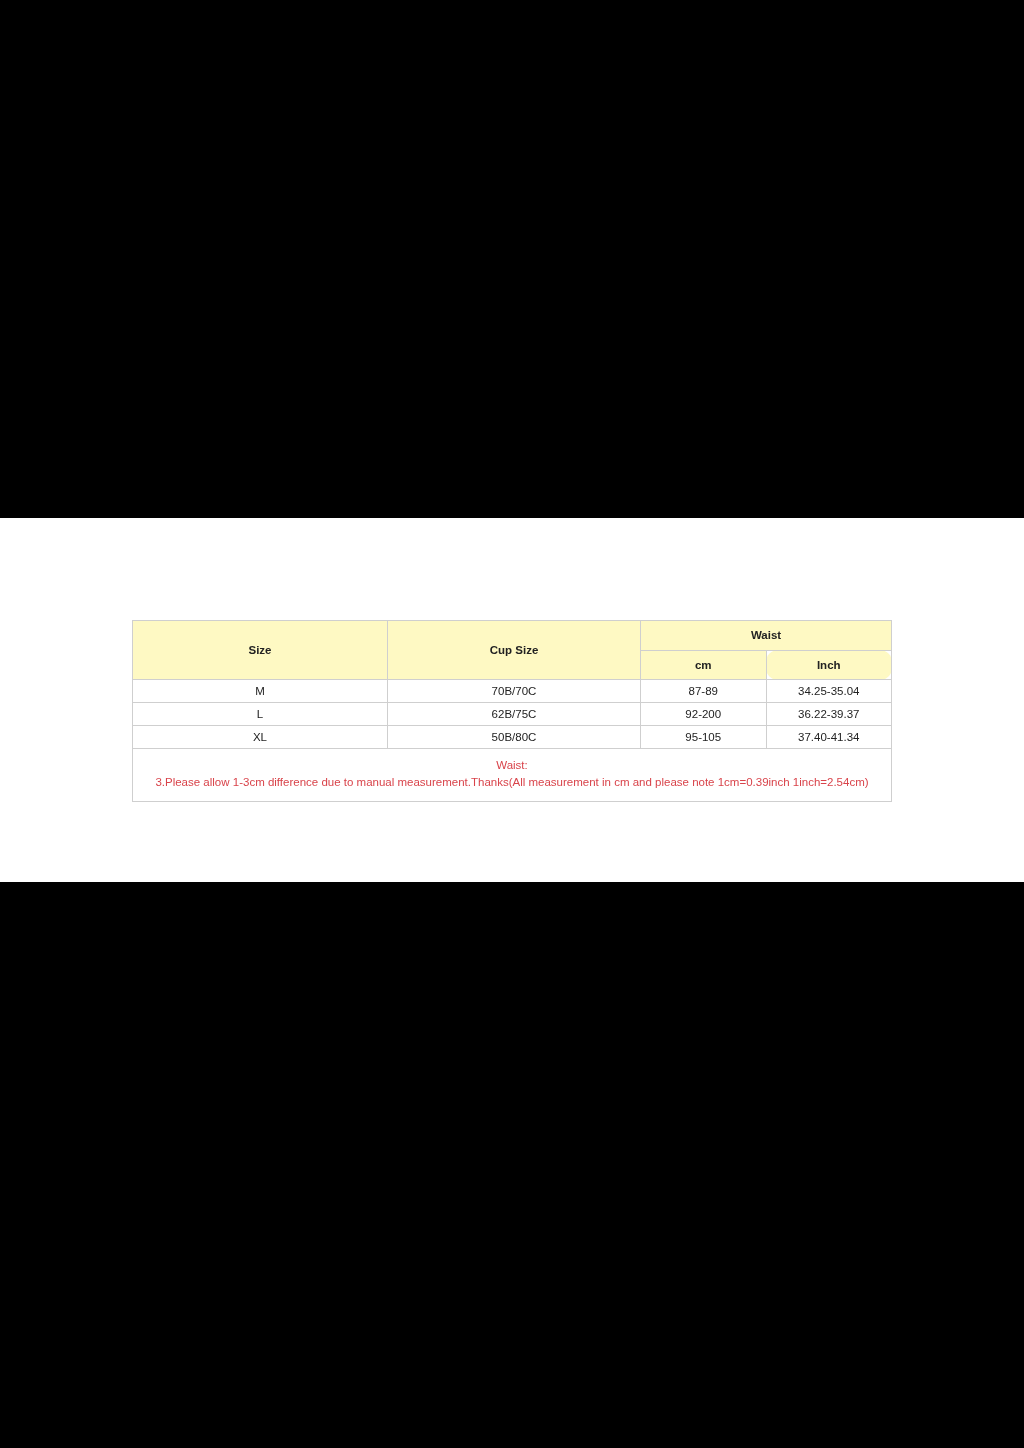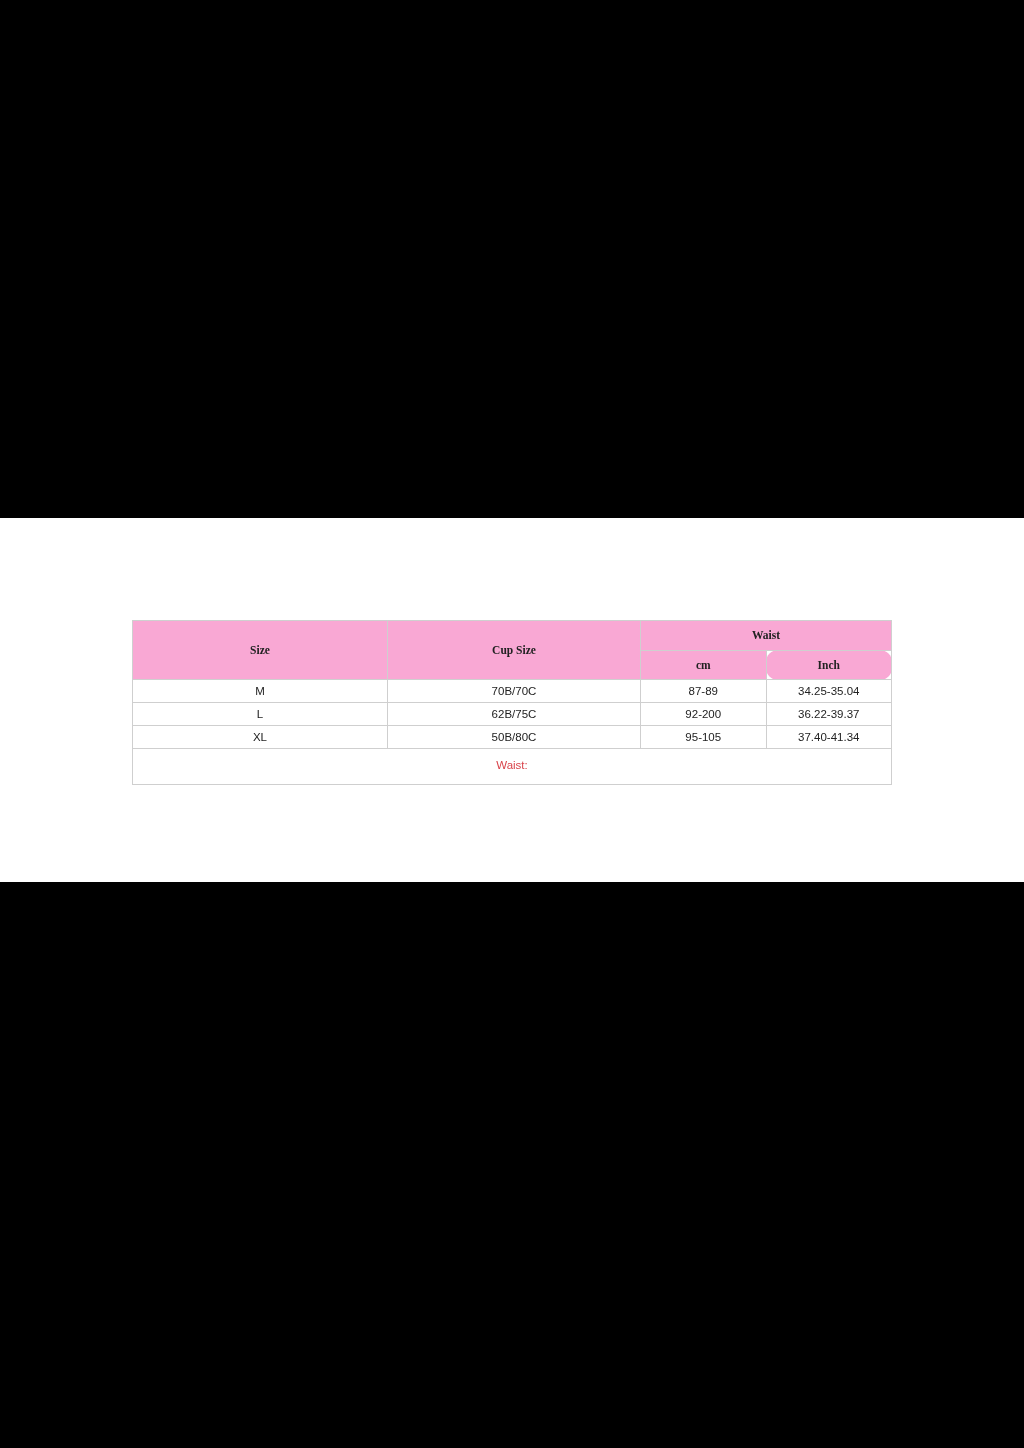--- a/index.html
+++ b/index.html
@@ -36,25 +36,24 @@
   }
   table.size-table td, table.size-table th {
     border: 1px solid #cfcfcf;
     text-align: center;
     vertical-align: middle;
     color: #222222;
     font-size: 11.5px;
     padding: 0;
   }
   th.head-cell {
-    background: #f9a8d4;
+    background: #fef9c3;
     font-weight: bold;
     font-size: 11.5px;
     height: 28px;
-    font-family: Liberation Serif, serif;
   }
   th.head-tall {
     height: 58px;
   }
   td.body-cell {
     height: 22px;
     background: #ffffff;
     font-weight: normal;
   }
   .col-size { width: 254px; }
@@ -116,15 +115,16 @@
       <td class="body-cell">XL</td>
       <td class="body-cell">50B/80C</td>
       <td class="body-cell">95-105</td>
       <td class="body-cell">37.40-41.34</td>
     </tr>
   </tbody>
     </table>
 
   <div class="note-box">
     <div class="note-title">Waist:</div>
+    <div class="note-line">3.Please allow 1-3cm difference due to manual measurement.Thanks(All measurement in cm and please note 1cm=0.39inch 1inch=2.54cm)</div>
   </div>
 
 </div>
 
 </body></html>

